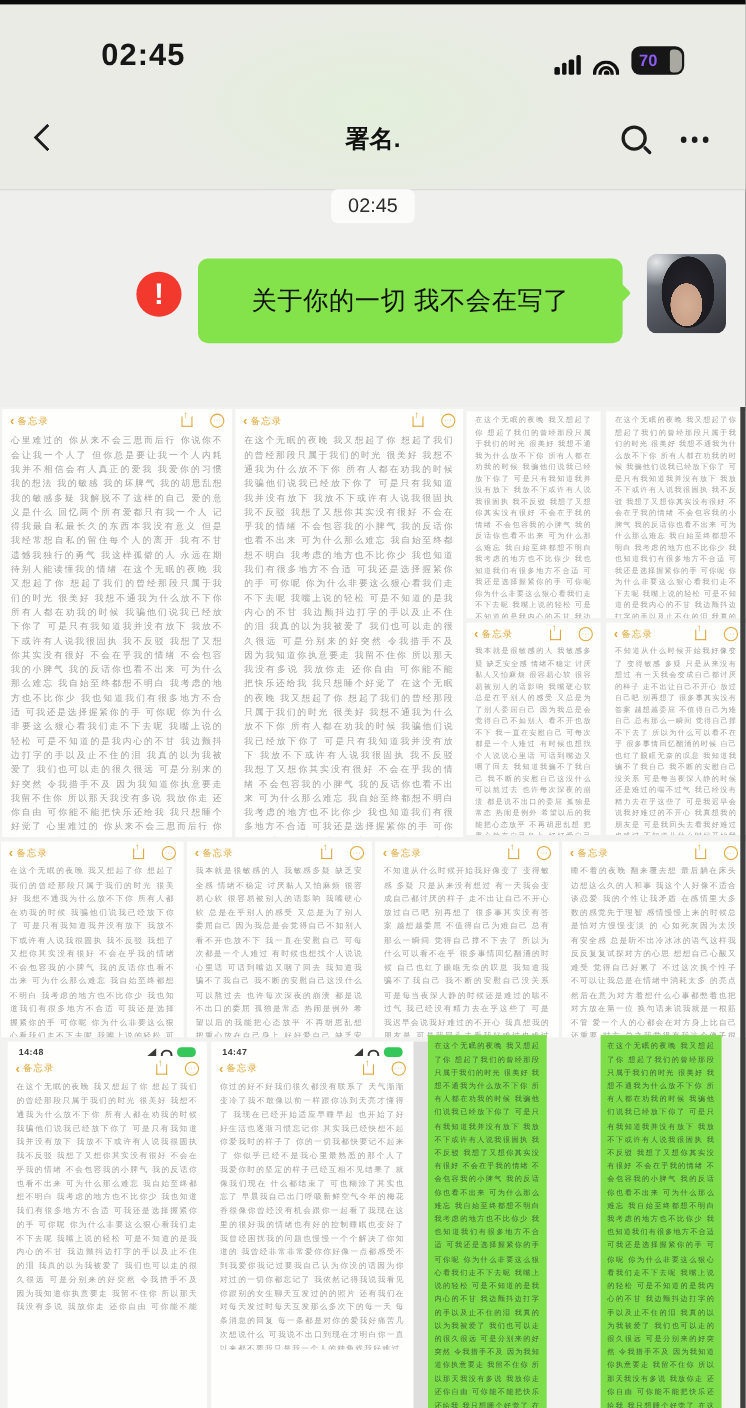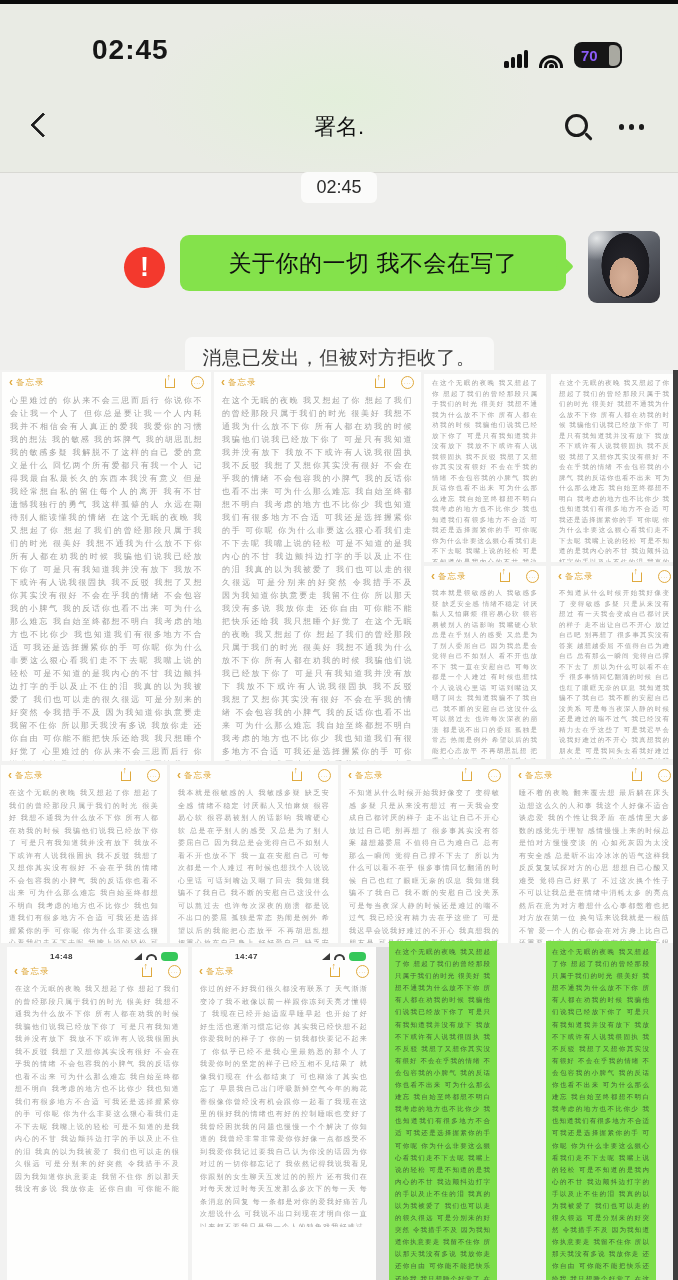--- a/index.html
+++ b/index.html
@@ -20,35 +20,35 @@
   .wifi .w1{width:24px;height:24px;left:0;top:0;}
   .wifi .w2{width:14px;height:14px;left:5px;top:5px;}
   .wifi .w3{position:absolute;width:5px;height:5px;background:#101010;border:none;border-radius:50%;left:9.5px;top:9px;}
   .batt{position:relative;width:48px;height:26px;border-radius:8px;background:#161616;display:flex;align-items:center;}
   .batt span{color:#8b5cf6;font-size:15px;font-weight:700;margin-left:7px;}
   .batt:after{content:'';position:absolute;right:2.5px;top:2.5px;bottom:2.5px;width:11px;border-radius:3px 6px 6px 3px;background:#a9a9a1;}
 
   .navbar{position:relative;height:92px;border-bottom:1px solid #d8d8d3;}
   .icon-back{position:absolute;left:34px;top:36px;width:15px;height:15px;
     border-left:3px solid #1c1c1c;border-bottom:3px solid #1c1c1c;transform:rotate(45deg);border-radius:1px;}
-  .nav-title{position:absolute;left:0;right:0;top:32px;text-align:center;font-size:22px;font-weight:400;color:#111;}
+  .nav-title{position:absolute;left:0;right:0;top:32px;text-align:center;font-size:22px;font-weight:700;color:#111;}
   .icon-search{position:absolute;right:90px;top:34px;width:17px;height:17px;border:3px solid #1c1c1c;border-radius:50%;}
   .icon-search:after{content:'';position:absolute;width:9px;height:3px;background:#1c1c1c;border-radius:2px;
     transform:rotate(45deg);right:-8px;bottom:-4px;}
   .icon-more{position:absolute;right:34px;top:44px;display:flex;gap:4.5px;}
   .icon-more i{width:5.5px;height:5.5px;border-radius:50%;background:#1c1c1c;}
 
   
   .chat{position:absolute;top:172px;left:0;right:0;bottom:0;}
   .time-chip{margin:0 auto;width:fit-content;margin-top:0px;background:#fbfbfa;border-radius:6px;
     padding:5px 15px;font-size:18px;color:#2c2c2c;}
   .msg-row{position:relative;height:76px;margin-top:32px;}
   .err-badge{position:absolute;left:124px;top:12px;width:41px;height:41px;border-radius:50%;background:#f3392d;
     color:#fff;font-size:27px;font-weight:700;display:flex;align-items:center;justify-content:center;}
-  .bubble{position:absolute;left:180px;top:0px;width:386px;height:56px;background:#84e24b;border-radius:9px;
+  .bubble{position:absolute;left:180px;top:0px;width:386px;height:77px;background:#84e24b;border-radius:9px;
     display:flex;align-items:center;justify-content:center;font-size:23px;color:#101010;letter-spacing:.5px;}
   .bubble:after{content:'';position:absolute;right:-5px;top:25px;width:13px;height:13px;background:#84e24b;
     transform:rotate(45deg);border-radius:2px;}
   .avatar{position:absolute;right:18px;top:-4px;width:72px;height:72px;border-radius:9px;overflow:hidden;
     background:
       radial-gradient(20px 27px at 50% 64%, #d6af97 0%, #c9a189 72%, rgba(0,0,0,0) 73%),
       radial-gradient(34px 46px at 52% 48%, #26262c 0%, #1b1b20 70%, rgba(0,0,0,0) 71%),
       radial-gradient(34px 30px at 12% 10%, #e4e6e7 0%, rgba(228,230,231,0) 75%),
       linear-gradient(150deg, #8a8f98 0%, #585c64 45%, #33333a 100%);}
   .notice{margin:26px auto 0;width:fit-content;background:#f9f9f8;border-radius:7px;padding:8px 18px;
@@ -63,21 +63,21 @@
   .nheader .sp{flex:1;}
   .nshare{position:relative;width:8px;height:8px;border:1.2px solid #dfa93d;border-top-color:transparent;margin-right:16px;}
   .nshare:after{content:'↑';position:absolute;left:0.5px;top:-7px;font-size:9px;color:#dfa93d;}
   .ncirc{width:11px;height:11px;border:1.2px solid #dfa93d;border-radius:50%;display:flex;align-items:center;
     justify-content:center;font-size:6px;color:#dfa93d;letter-spacing:.5px;line-height:1;}
   .ntext{padding:4px 8px;color:#9f9f9f;filter:blur(.55px);word-break:break-all;text-align:justify;}
   .t-big{font-size:8px;line-height:13px;letter-spacing:1.5px;}
   .t-sm{font-size:6.5px;line-height:10.5px;letter-spacing:1px;}
   .t-md{font-size:7px;line-height:12.5px;letter-spacing:1.2px;}
   .pstat{display:flex;align-items:center;padding:5px 10px 0;color:#3a3a3a;filter:blur(.3px);}
-  .pstat .ptime{font-size:8px;font-weight:700;letter-spacing:.5px;margin-left:33px;}
+  .pstat .ptime{font-size:8px;font-weight:700;letter-spacing:.5px;}
   .pstat .sp{flex:1;}
   .msig{width:0;height:0;border-bottom:7px solid #3a3a3a;border-left:8px solid transparent;margin-right:4px;}
   .mwifi{position:relative;width:11px;height:6px;overflow:hidden;margin-right:4px;}
   .mwifi i{position:absolute;width:11px;height:11px;border:2px solid #3a3a3a;border-radius:50%;box-sizing:border-box;left:0;top:0;}
   .mbatt{width:17px;height:9px;border-radius:4px;background:#35c759;}
   .gtile{position:absolute;background:#7dde4a;overflow:hidden;}
   .gtext{padding:5px 6px;color:#44613a;font-size:6.5px;line-height:12.1px;letter-spacing:1px;
     filter:blur(.5px);word-break:break-all;text-align:justify;}
   .gap-strip{position:absolute;background:#dedede;}
   .right-edge{position:absolute;right:0;top:0;width:5px;height:910px;background:#3e3e3e;}
@@ -122,21 +122,20 @@
 
   <div class="chat">
     <div class="time-chip">02:45</div>
 
     <div class="msg-row">
       <div class="err-badge">!</div>
       <div class="bubble">关于你的一切 我不会在写了</div>
       <div class="avatar"></div>
     </div>
 
-    <div class="notice">消息已发出，但被对方拒收了。</div>
 
     <div class="collage">
 
       <div class="tile" style="left:2px;top:2px;width:209px;height:389px">
         <div class="nheader">
           <span class="chev">‹</span>
           <span class="nlabel">备忘录</span>
           <span class="sp"></span>
             <span class="nshare"></span>
           <span class="ncirc">···</span>

